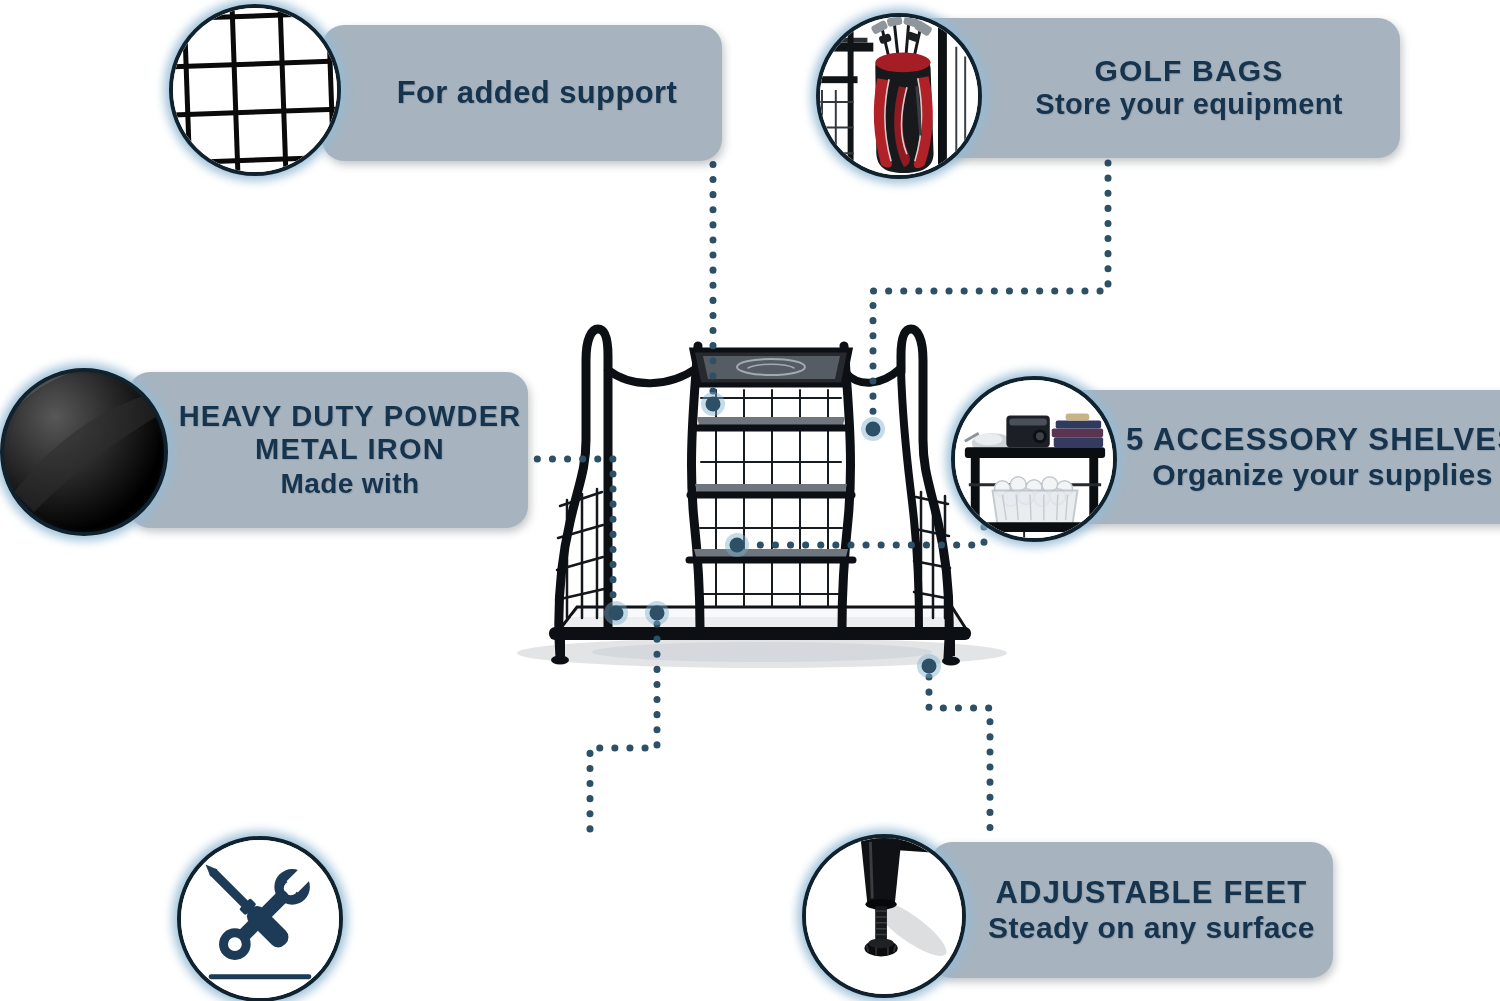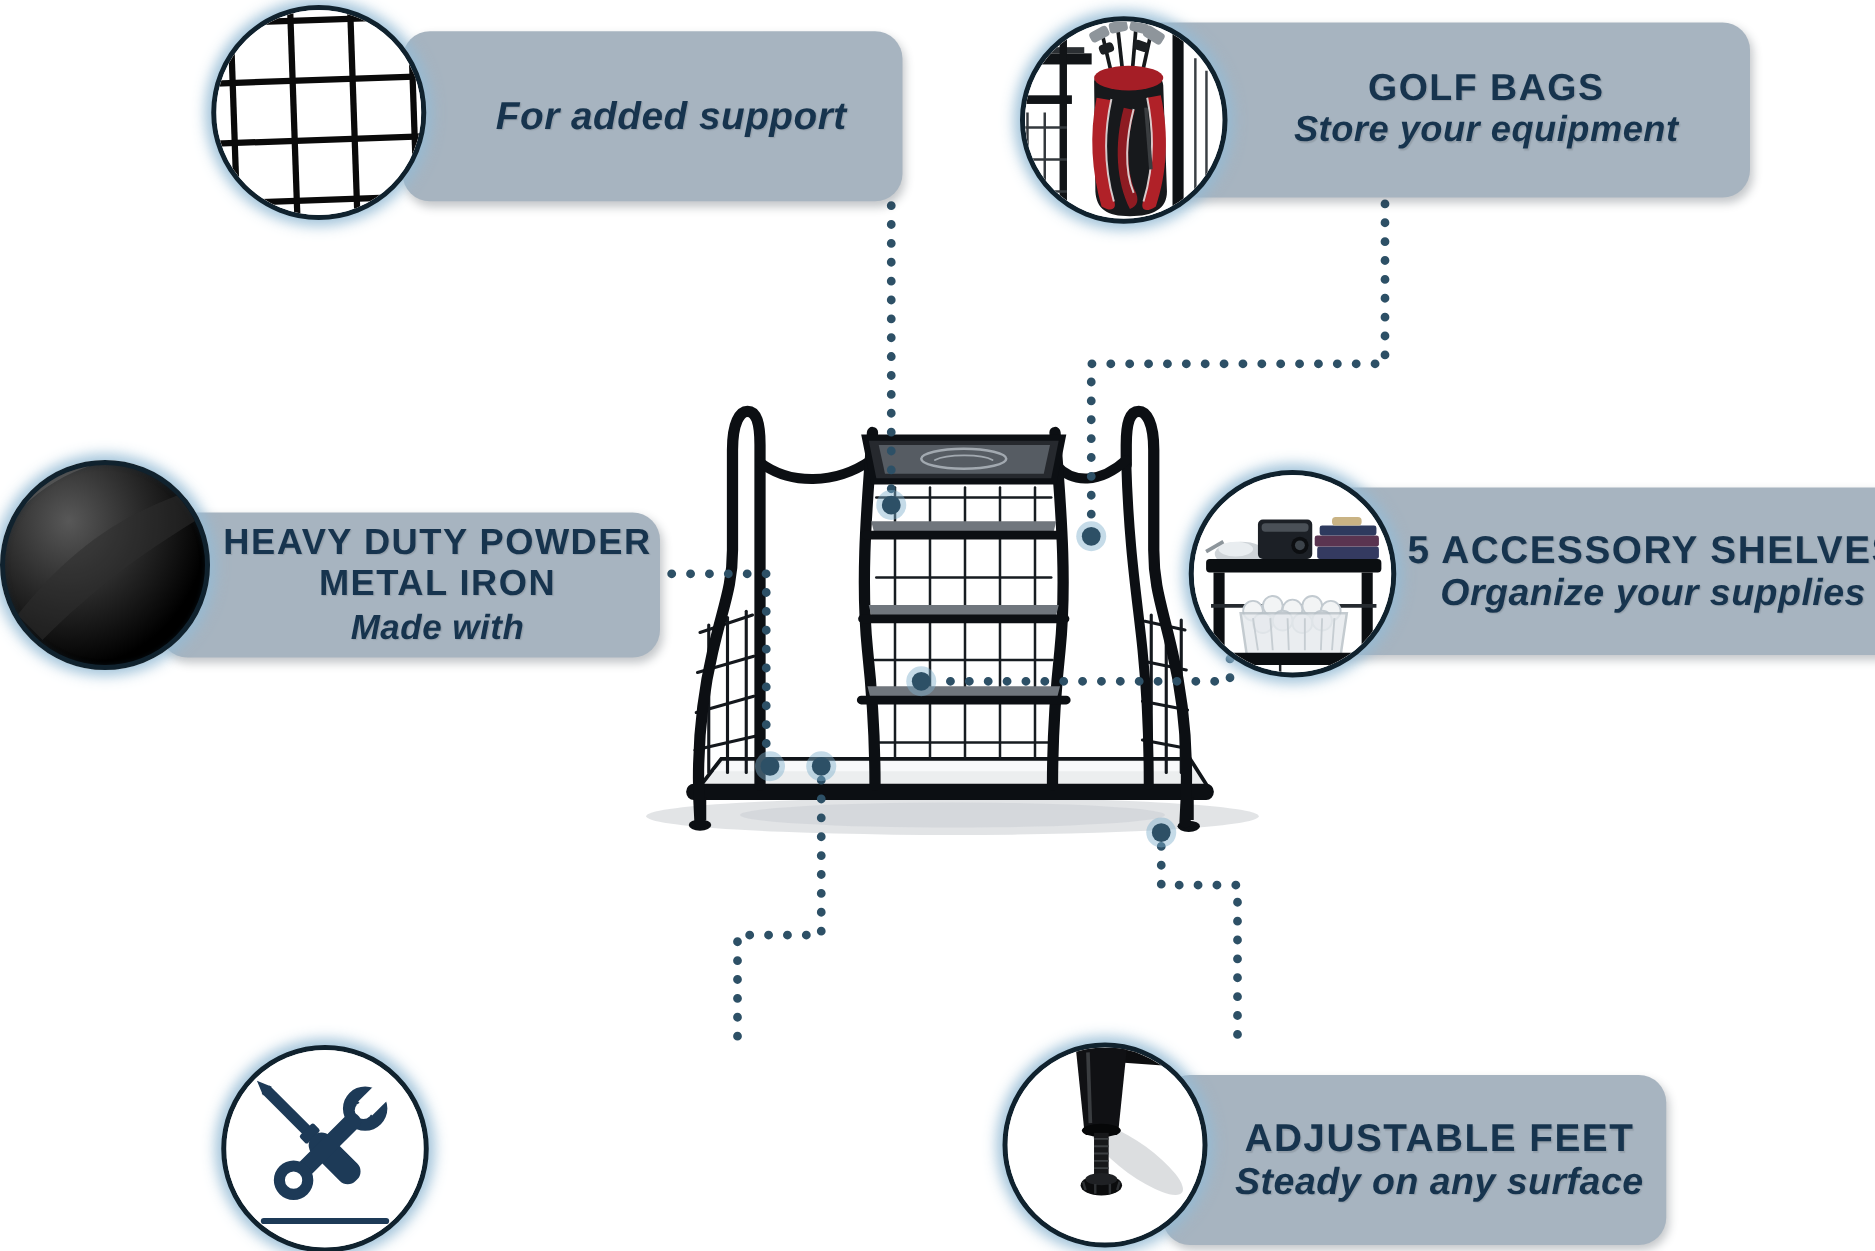--- a/index.html
+++ b/index.html
@@ -10,21 +10,21 @@
   html,body{margin:0;padding:0;}
   body{width:1500px;height:1001px;background:#ffffff;position:relative;overflow:hidden;
        font-family:"Liberation Sans",sans-serif;}
   #stage{position:absolute;inset:0;width:1500px;height:1001px;}
   svg.overlay{position:absolute;left:0;top:0;z-index:1;}
   .badge{position:absolute;background:var(--badge-bg);border-radius:22px;z-index:2;
          display:flex;flex-direction:column;justify-content:center;align-items:center;
          box-shadow:2px 4px 8px rgba(40,50,60,.28);}
   .badge .t{font-weight:bold;color:var(--ink);letter-spacing:1.2px;white-space:nowrap;
             text-shadow:1px 1px 1px rgba(0,0,0,.12);}
-  .badge .s{font-weight:bold;font-style:italic;color:var(--ink);letter-spacing:.4px;white-space:nowrap;
+  .badge .s{font-weight:bold;color:var(--ink);letter-spacing:.4px;white-space:nowrap;
             text-shadow:1px 1px 1px rgba(0,0,0,.12);}
   .circle{position:absolute;border-radius:50%;z-index:3;background:#fff;overflow:hidden;
           border:4px solid #10222e;
           box-shadow:0 0 10px 5px rgba(148,187,213,.85), inset 0 0 4px rgba(20,40,55,.4);}
   .circle svg{display:block;}
   .circle-black{background:radial-gradient(ellipse at 32% 28%, #585858 0%, #262626 40%, #000 72%);}
 </style>
 </head>
 <body>
 
@@ -199,21 +199,21 @@
       <path d="M80,70 C72,100 74,130 85,152 C91,150 93,145 89,137 C81,117 83,92 89,72 Z" fill="#8e1b22"></path>
       <g stroke="#e8e8e8" stroke-width="1.6" fill="none" opacity="0.85">
         <path d="M70,63 C64,90 64,118 72,146"></path>
         <path d="M99,62 C105,92 104,120 96,146"></path>
         <path d="M88,71 C82,94 80,120 88,139"></path>
       </g>
       <path d="M98,70 L102,120" stroke="#3a3d40" stroke-width="3"></path>
     </svg>
   </div>
 
-  <div class="badge" style="left:128px;top:372px;width:356px;height:116px;padding-left:44px;margin-top:38px;">
+  <div class="badge" style="left:128px;top:372px;width:356px;height:156px;padding-left:44px;">
     <div class="t" style="font-size:29px;line-height:1.16;">HEAVY DUTY POWDER</div>
     <div class="t" style="font-size:29px;line-height:1.16;">METAL IRON</div>
     <div class="s" style="font-size:28px;line-height:1.18;">Made with</div>
   </div>
   <div class="circle circle-black" style="left:0px;top:368px;width:160px;height:160px;">
     <svg width="160" height="160" viewBox="0 0 160 160">
       <path d="M-10,60 C30,10 60,0 110,-10 L60,-20 L-20,20 Z" fill="#6a6a6a" opacity="0.5"></path>
       <path d="M10,120 C50,70 90,40 150,20 L160,40 C110,70 70,100 30,140 Z" fill="#2e2e2e" opacity="0.55"></path>
     </svg>
   </div>
@@ -278,21 +278,21 @@
         <rect x="72" y="8" width="16" height="26" fill="#ffffff"></rect>
         <circle cx="80" cy="36" r="7" fill="#ffffff"></circle>
         <rect x="73" y="42" width="14" height="66" rx="6" fill="#1d3a57"></rect>
         <circle cx="80" cy="116" r="16" fill="#1d3a57"></circle>
         <circle cx="80" cy="116" r="7" fill="#ffffff"></circle>
       </g>
       <rect x="28" y="136" width="104" height="5" rx="2.5" fill="#1d3a57"></rect>
     </svg>
   </div>
 
-  <div class="badge" style="left:930px;top:842px;width:363px;height:136px;padding-left:40px;margin-top:18px;">
+  <div class="badge" style="left:930px;top:842px;width:363px;height:136px;padding-left:40px;">
     <div class="t" style="font-size:31px;">ADJUSTABLE FEET</div>
     <div class="s" style="font-size:30px;">Steady on any surface</div>
   </div>
   <div class="circle" style="left:802px;top:834px;width:156px;height:156px;">
     <svg width="156" height="156" viewBox="0 0 160 160">
       <rect width="160" height="160" fill="#ffffff"></rect>
       <ellipse cx="106" cy="92" rx="46" ry="13" fill="#c9cdd0" opacity="0.65" transform="rotate(36 106 92)"></ellipse>
       <rect x="88" y="0" width="72" height="12" fill="#0c0d0f" transform="rotate(4 88 0)"></rect>
       <polygon points="56,0 98,0 91,68 63,68" fill="#101114"></polygon>
       <path d="M66,4 L68,62" stroke="#3a3d40" stroke-width="3"></path>

